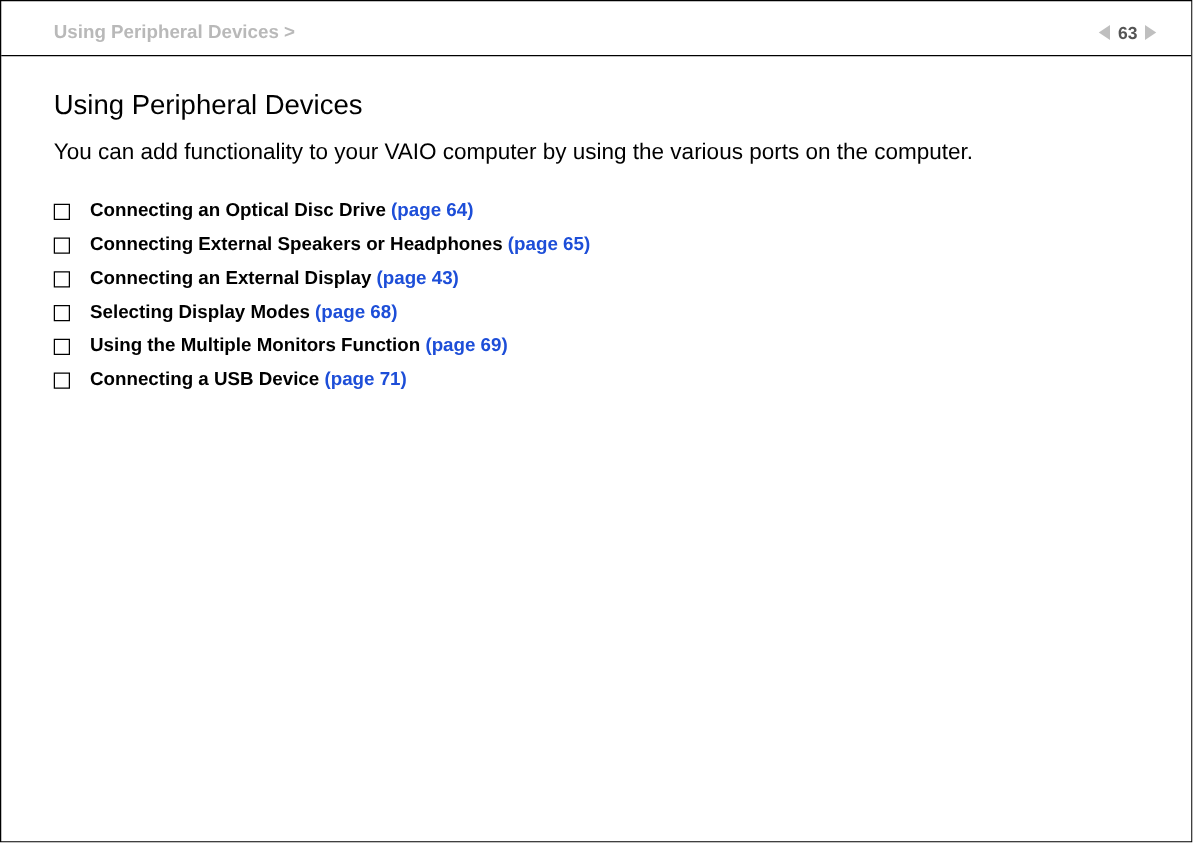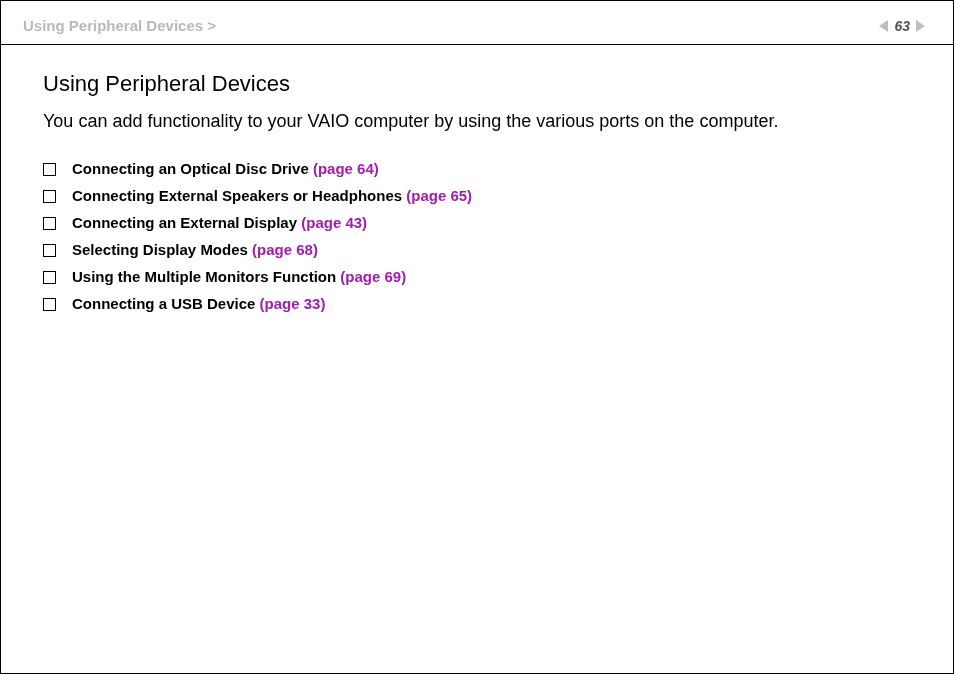--- a/index.html
+++ b/index.html
@@ -1,31 +1,31 @@
 <!DOCTYPE html>
 <html><head>
 <meta charset="utf-8">
 <style>
   html,body{margin:0;padding:0;background:#fff;font-family:Arial,Helvetica,sans-serif;color:#000;}
   .page{width:954px;height:674px;position:relative;box-sizing:border-box;border:1px solid #000;}
-  .top-row{display:flex;justify-content:space-between;align-items:center;padding:16px 24px 4px 22px;}
+  .top-row{display:flex;justify-content:space-between;align-items:center;padding:16px 24px 4px 42px;}
   .breadcrumb{color:#b9b9b9;font-size:15px;font-weight:bold;}
   .pager{display:flex;align-items:center;gap:6px;padding-right:4px;}
   .tri-left,.tri-right{width:0;height:0;}
   .tri-left{border-top:6px solid transparent;border-bottom:6px solid transparent;border-right:9px solid #bfbfbf;}
   .tri-right{border-top:6px solid transparent;border-bottom:6px solid transparent;border-left:9px solid #bfbfbf;}
-  .page-num{font-weight:bold;font-style:italic;color:#555;font-size:14px;}
+  .page-num{font-weight:bold;color:#555;font-size:14px;}
   .rule{border:none;border-top:1px solid #000;margin:6px 0 0 0;}
   .body{padding:26px 42px;}
   h1{font-weight:400;font-size:22px;margin:0 0 14px 0;}
   .intro{font-size:18px;margin:0 0 28px 0;}
   ul.topics{list-style:none;padding:0;margin:0;}
   ul.topics li{display:flex;align-items:flex-start;gap:16px;margin:0 0 10px 0;font-size:15px;font-weight:bold;}
   .bullet{width:11px;height:11px;border:1px solid #000;background:#fff;display:inline-block;margin-top:3px;flex:0 0 11px;}
-  .ref{color:#a21caf;}
+  .ref{color:#1d4ed8;}
 </style>
 </head>
 <body>
 <div class="page">
   <div class="top-row">
     <div class="breadcrumb">
       <span>Using Peripheral Devices &gt;</span>
     </div>
     <div class="pager">
       <span class="tri-left"></span>
@@ -70,18 +70,18 @@
         <span class="bullet"></span>
         <span>
           <span>Using the Multiple Monitors Function </span>
           <a class="ref">(page 69)</a>
         </span>
       </li>
       <li>
         <span class="bullet"></span>
         <span>
           <span>Connecting a USB Device </span>
-          <a class="ref">(page 33)</a>
+          <a class="ref">(page 71)</a>
         </span>
       </li>
     </ul>
   </div>
 </div>
 
 </body></html>

